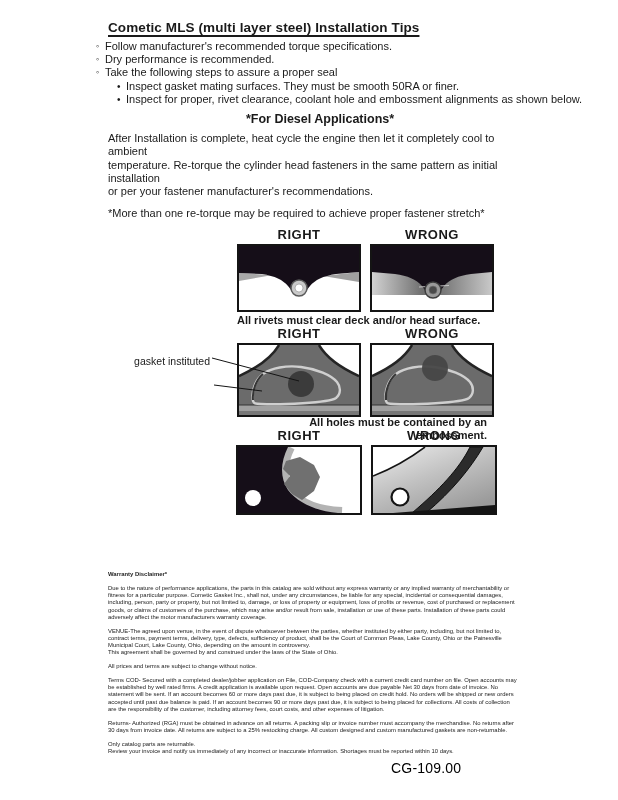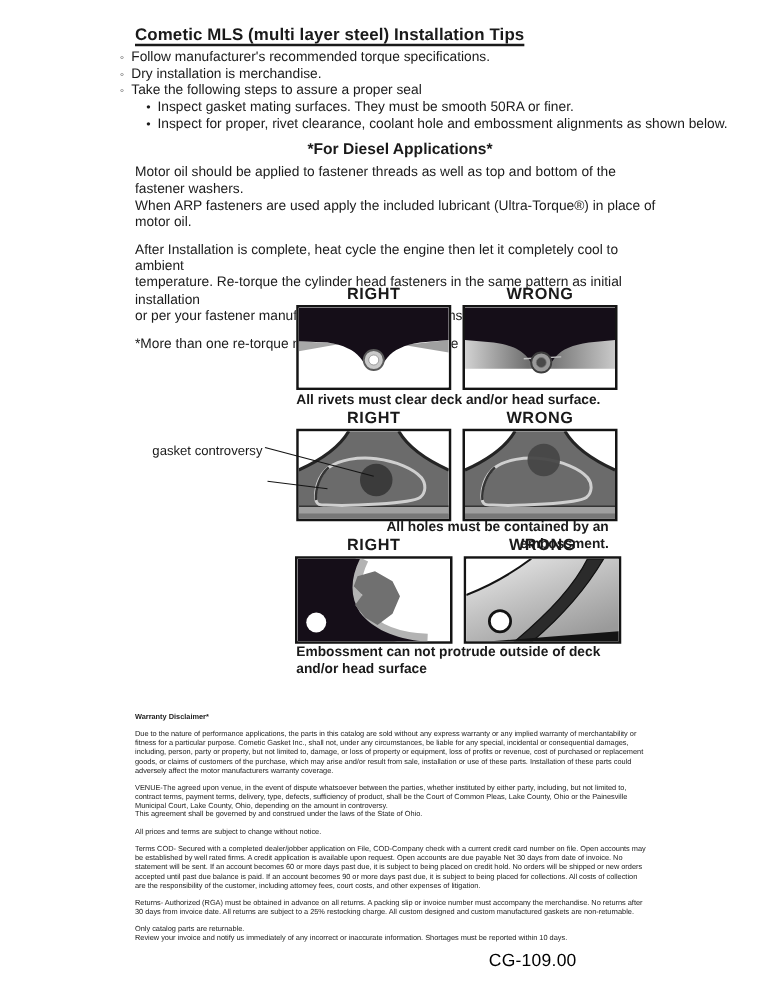--- a/index.html
+++ b/index.html
@@ -47,40 +47,38 @@
 
   <div class="doc-title">Cometic MLS (multi layer steel) Installation Tips</div>
 
   <div class="tips-list">
     <div class="tip-row">
       <span class="glyph">◦</span>
       <span>Follow manufacturer's recommended torque specifications.</span>
     </div>
     <div class="tip-row">
       <span class="glyph">◦</span>
-      <span>Dry installation is merchandise.</span>
+      <span>Dry performance is recommended.</span>
     </div>
     <div class="tip-row">
       <span class="glyph">◦</span>
       <span>Take the following steps to assure a proper seal</span>
     </div>
     <div class="tip-row sub">
       <span class="glyph">•</span>
       <span>Inspect gasket mating surfaces.  They must be smooth 50RA or finer.</span>
     </div>
     <div class="tip-row sub">
       <span class="glyph">•</span>
       <span>Inspect for proper, rivet clearance, coolant hole and embossment alignments as shown below.</span>
     </div>
   </div>
 
   <div class="diesel-block">
     <div class="diesel-heading">*For Diesel Applications*</div>
-    <div class="para">Motor oil should be applied to fastener threads as well as top and bottom of the fastener washers.
-When ARP fasteners are used apply the included lubricant (Ultra-Torque®) in place of motor oil.</div>
     <div class="para">After Installation is complete, heat cycle the engine then let it completely cool to ambient
 temperature. Re-torque the cylinder head fasteners in the same pattern as initial installation
 or per your fastener manufacturer's recommendations.</div>
     <div class="para">*More than one re-torque may be required to achieve proper fastener stretch*</div>
   </div>
 
   <div class="pair-row r1">
     <div class="diagram-cell">
       <div class="rw-label">RIGHT</div>
       <svg class="diagram-box" width="120" height="64" viewBox="0 0 120 64">
@@ -144,21 +142,21 @@
         <path d="M80,0 C87,12 100,22 120,31" stroke="#242424" stroke-width="2.5" fill="none"></path>
         <path d="M14,56 C12,47 16,35 24,29 C32,23 48,20 62,22 C78,24 92,30 98,37 C102,42 102,49 97,53 C90,58 40,60 22,59 C16,59 15,58.5 14,56 Z" fill="none" stroke="#cfcfcf" stroke-width="2.4"></path>
         <path d="M24,29 C17,35 13,46 14,55" fill="none" stroke="#353535" stroke-width="2"></path>
         <circle cx="63" cy="23" r="13" fill="#474747" opacity="0.95"></circle>
       </svg>
     </div>
   </div>
   <div class="caption c2">All holes must be contained by an embossment.</div>
 
   <div class="annotations">
-    <div class="ann-2">gasket controversy</div>
+    <div class="ann-2">gasket instituted</div>
   </div>
   <svg class="leader-overlay" width="220" height="62" viewBox="0 0 220 62">
     <line x1="114" y1="18" x2="201" y2="41" stroke="#141414" stroke-width="1"></line>
     <line x1="116" y1="45" x2="164" y2="51" stroke="#141414" stroke-width="1"></line>
   </svg>
 
   <div class="pair-row r3">
     <div class="diagram-cell">
       <div class="rw-label">RIGHT</div>
       <svg class="diagram-box" width="122" height="66" viewBox="0 0 122 66">
@@ -181,22 +179,20 @@
         </defs>
         <rect x="0" y="0" width="122" height="66" fill="url(#g3)"></rect>
         <path d="M0,0 H52 C36,12 18,22 0,29 Z" fill="#ffffff"></path>
         <path d="M52,0 C36,12 18,22 0,29" stroke="#141414" stroke-width="1.6" fill="none"></path>
         <path d="M97,0 L110,0 C97,22 79,44 53,66 L39,66 C67,42 86,22 97,0 Z" fill="#2b2b2b" stroke="#101010" stroke-width="1"></path>
         <path d="M20,66 L122,58 L122,66 Z" fill="#141414"></path>
         <circle cx="27" cy="50" r="8.5" fill="#ffffff" stroke="#141414" stroke-width="2.2"></circle>
       </svg>
     </div>
   </div>
-  <div class="caption c3">Embossment can not protrude outside of deck
-and/or head surface</div>
 
   <div class="legal">
     <div class="legal-heading">Warranty Disclaimer*</div>
     <div class="para-s">Due to the nature of performance applications, the parts in this catalog are sold without any express warranty or any implied warranty of merchantability or
 fitness for a particular purpose.  Cometic Gasket Inc., shall not, under any circumstances, be liable for any special, incidental or consequential damages,
 including, person, party or property, but not limited to, damage, or loss of property or equipment, loss of profits or revenue, cost of purchased or replacement
 goods, or claims of customers of the purchase, which may arise and/or result from sale, installation or use of these parts.  Installation of these parts could
 adversely affect the motor manufacturers warranty coverage.</div>
     <div class="para-s">VENUE-The agreed upon venue, in the event of dispute whatsoever between the parties, whether instituted by either party, including, but not limited to,
 contract terms, payment terms, delivery, type, defects, sufficiency of product, shall be the Court of Common Pleas, Lake County, Ohio or the Painesville

